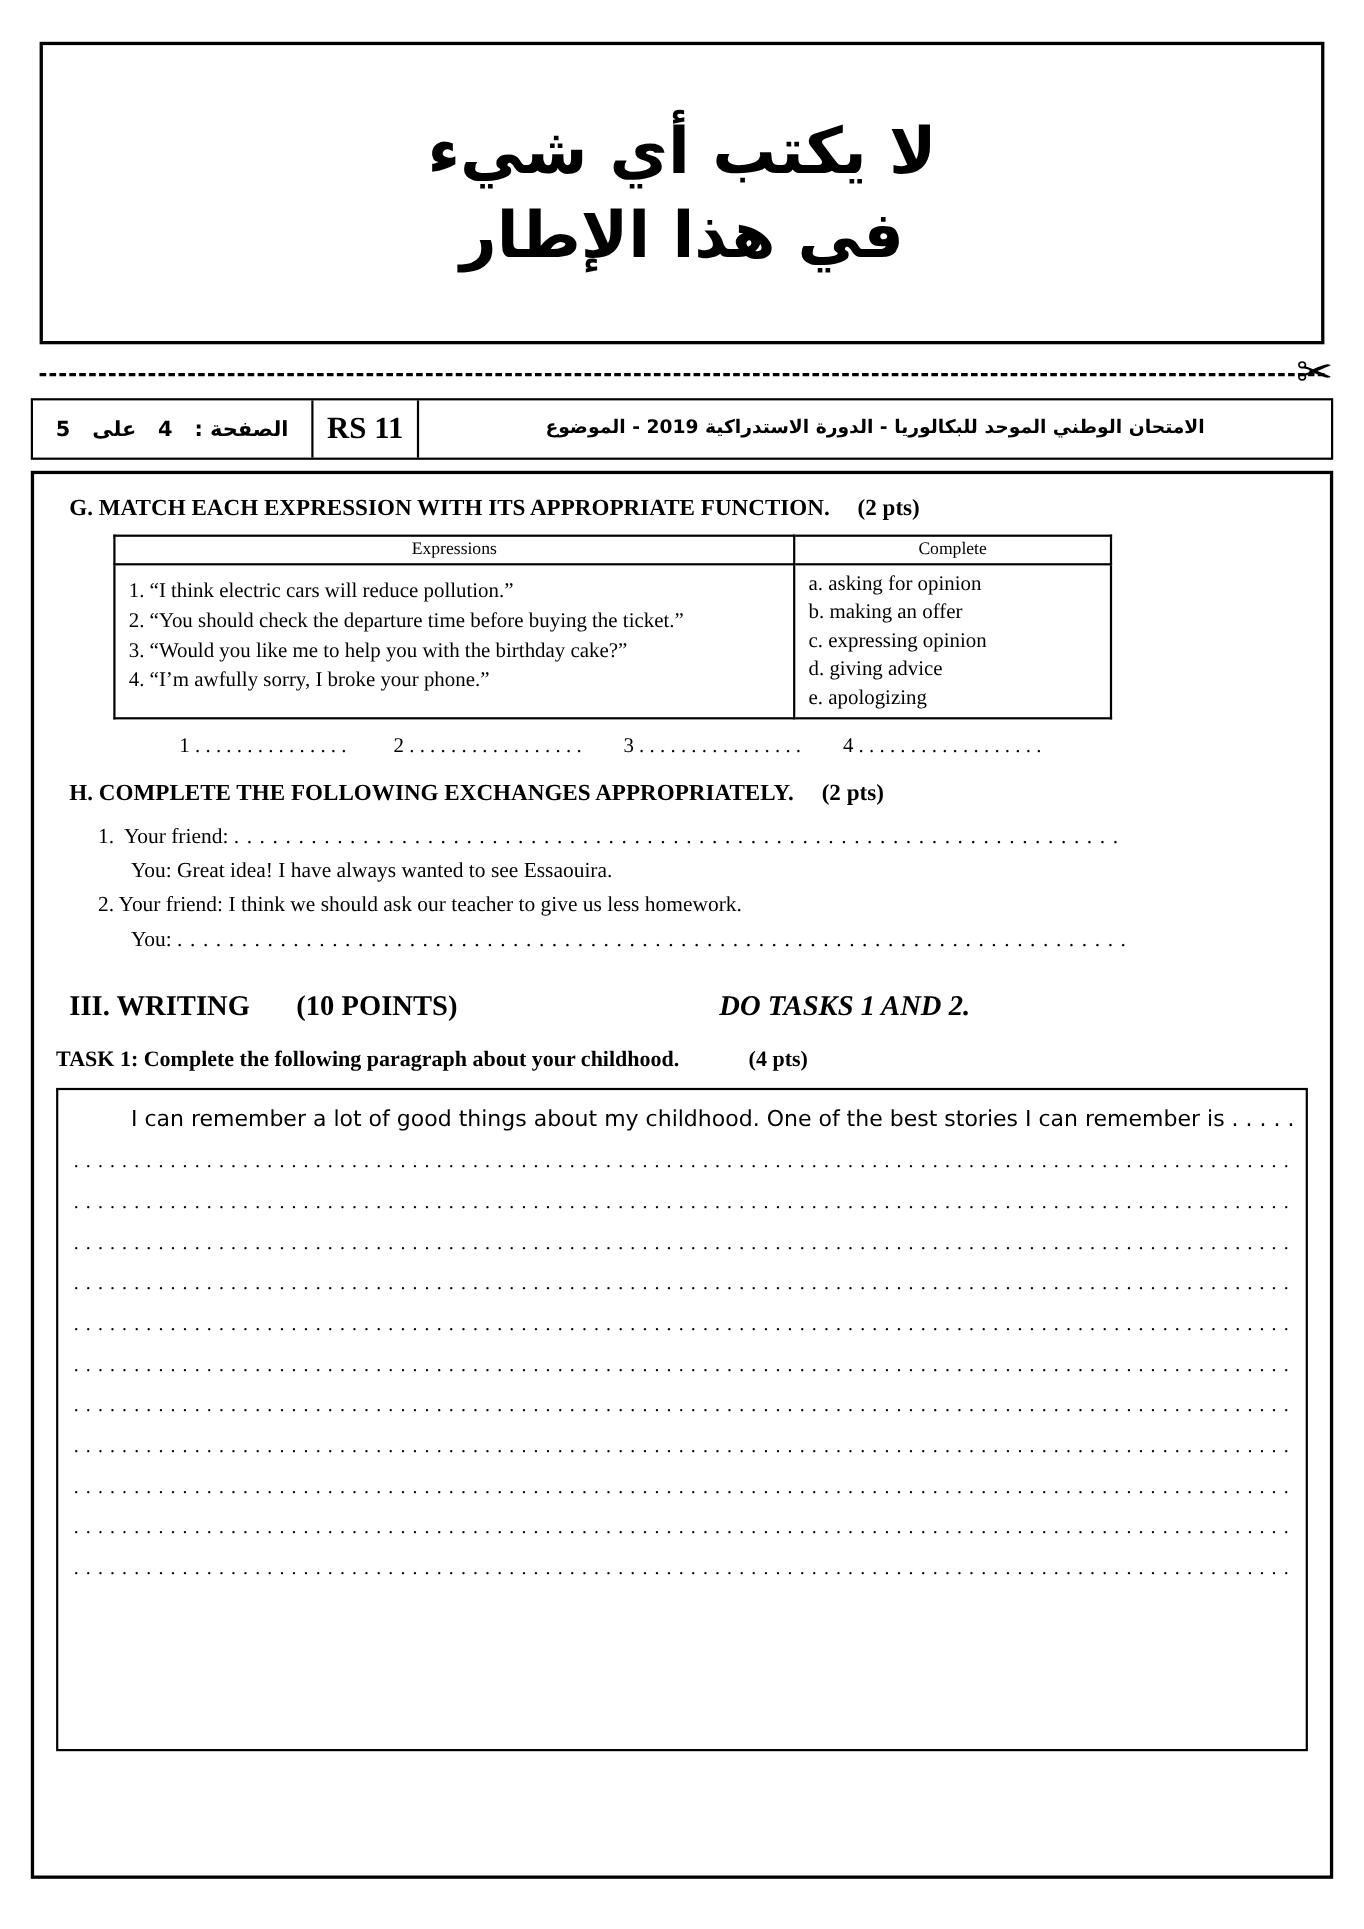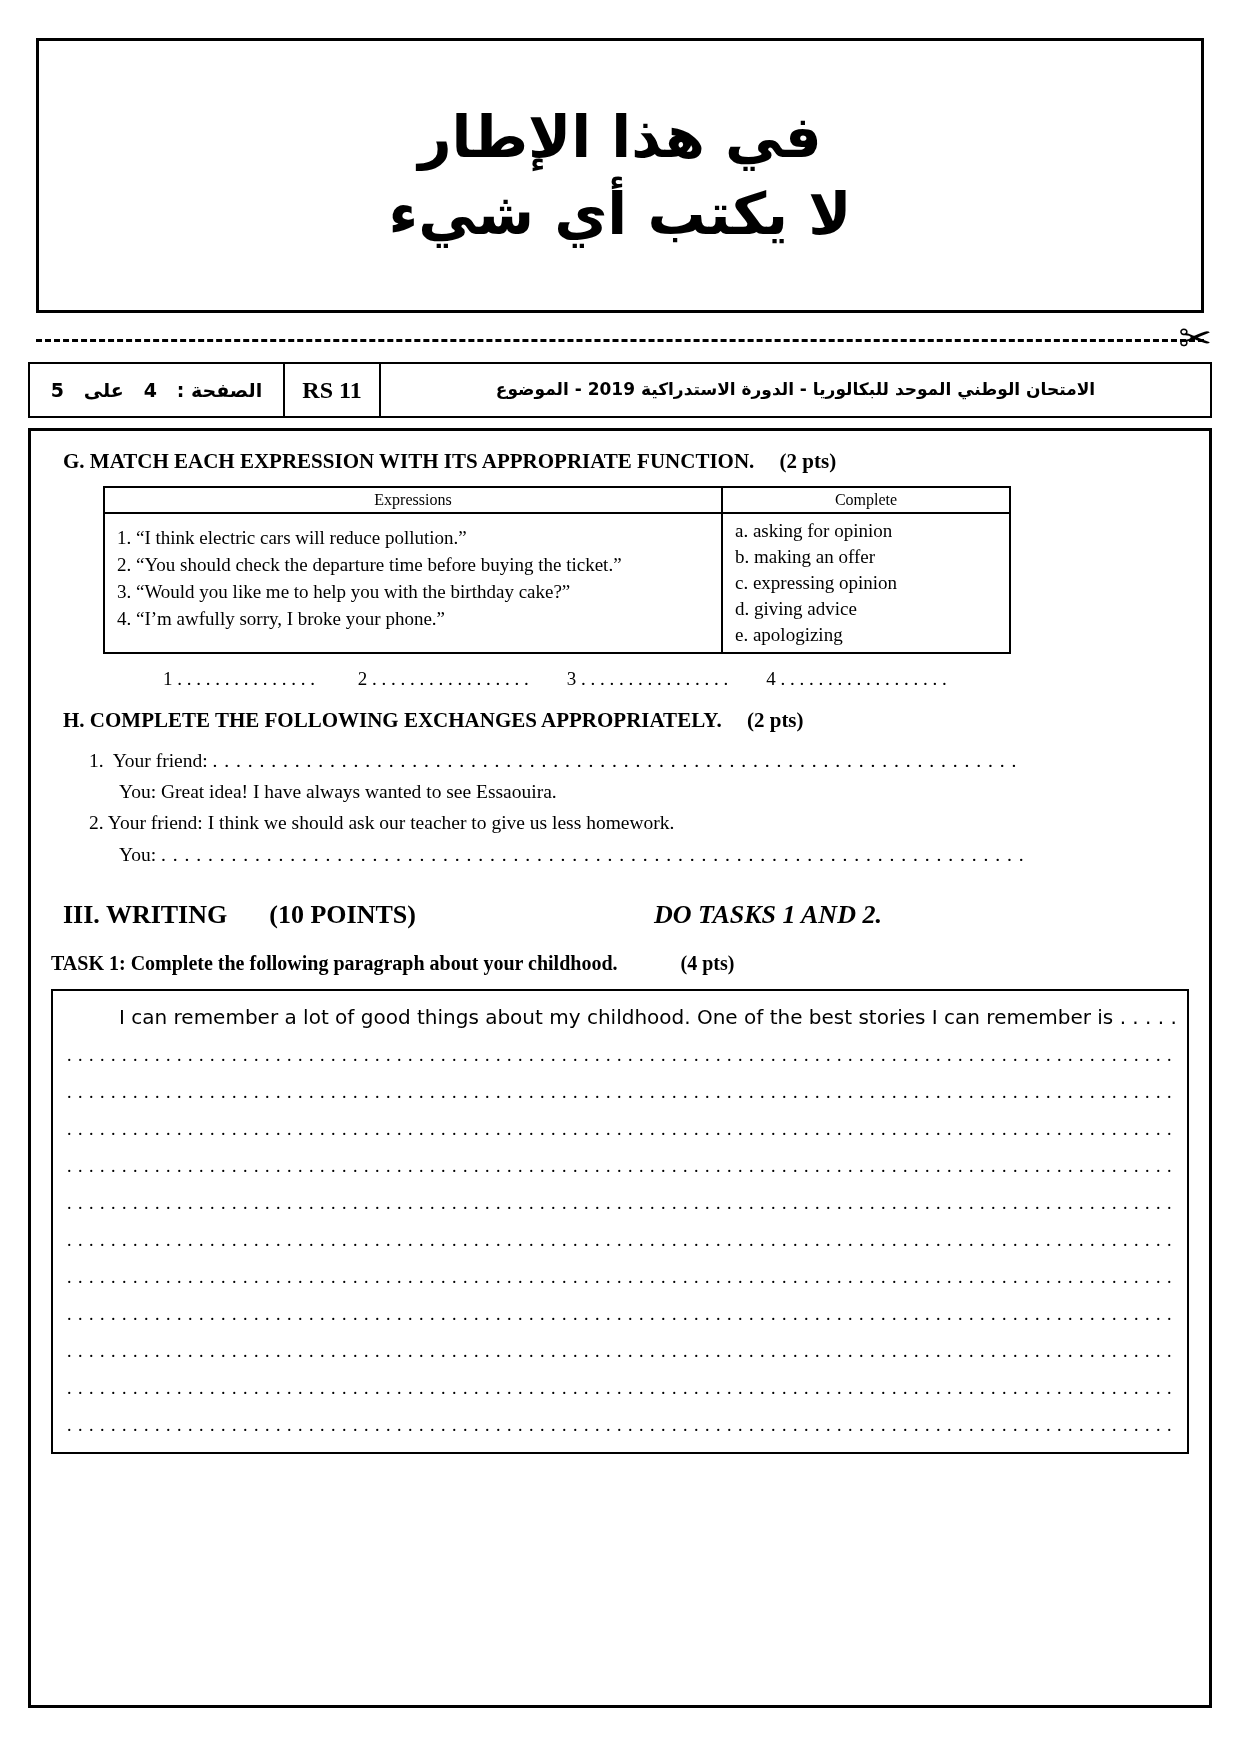--- a/index.html
+++ b/index.html
@@ -11,21 +11,21 @@
   .ar-big { direction: rtl; font-family: "DejaVu Sans", sans-serif;
     font-size: 58px; font-weight: bold; line-height: 1.15; }
 
   .cutline { margin: 26px 36px 0 36px; border-top: 3px dashed #000; height: 0; position: relative; }
   .scissors { position: absolute; right: -8px; top: -23px; font-size: 40px; line-height: 1; }
 
   .header-bar { margin: 20px 28px 0 28px; height: 56px; border: 2px solid #000; display: flex; align-items: stretch; }
   .page-cell { width: 255px; border-right: 2px solid #000; font-weight: bold; font-size: 19px;
     font-family: "DejaVu Sans", sans-serif; display: flex; align-items: center; justify-content: center;
     white-space: pre; }
-  .code-cell { width: 96px; border-right: 2px solid #000; font-weight: bold; font-size: 24px;
+  .code-cell { width: 96px; border-right: 2px solid #000; font-weight: bold; font-size: 28px;
     display: flex; align-items: center; justify-content: center; }
   .title-cell { flex: 1; direction: rtl; text-align: center; font-weight: bold; font-size: 17px;
     font-family: "DejaVu Sans", sans-serif; padding: 4px 8px; display: flex; flex-direction: column;
     justify-content: center; line-height: 1.4; border-radius: 17px; }
 
   .main-box { margin: 10px 28px 0 28px; height: 1280px; border: 3px solid #000; padding: 18px 20px 0 20px; }
 
   .sec-heading { font-size: 21px; font-weight: bold; padding-left: 12px; }
   .pts { margin-left: 20px; }
 
@@ -48,34 +48,34 @@
   .you-indent { margin-left: 30px; }
 
   .writing-heading { margin-top: 30px; display: flex; align-items: baseline; font-size: 26px; font-weight: bold; }
   .writing-heading .w-sec { padding-left: 12px; }
   .writing-heading .w-pts { margin-left: 42px; }
   .writing-heading .w-note { margin-left: 238px; font-style: italic; }
 
   .task1-line { margin-top: 22px; font-size: 20px; font-weight: bold; }
   .task1-line .t-pts { margin-left: 58px; text-align: center; }
 
-  .writing-box { margin-top: 14px; border: 2px solid #000; height: 465px; padding: 14px 12px 6px 14px; overflow: hidden; }
+  .writing-box { margin-top: 14px; border: 2px solid #000; height: 603px; padding: 14px 12px 6px 14px; overflow: hidden; }
   .first-line { font-family: "DejaVu Sans", sans-serif; font-size: 20px; padding-left: 52px;
     white-space: nowrap; overflow: hidden; }
   .dot-row { height: 37px; display: flex; align-items: flex-end; overflow: hidden;
     white-space: nowrap; font-size: 18px; letter-spacing: 1px; }
 </style>
 </head>
 <body>
 
 <div>
 
   <div class="top-frame">
+    <div class="ar-big">لا يكتب أي شيء</div>
     <div class="ar-big">في هذا الإطار</div>
-    <div class="ar-big">لا يكتب أي شيء</div>
   </div>
 
   <div class="cutline">
     <span class="scissors">✂</span>
   </div>
 
   <div class="header-bar">
     <div class="page-cell" dir="rtl">الصفحة :   4   على   5</div>
     <div class="code-cell">RS 11</div>
     <div class="title-cell">

